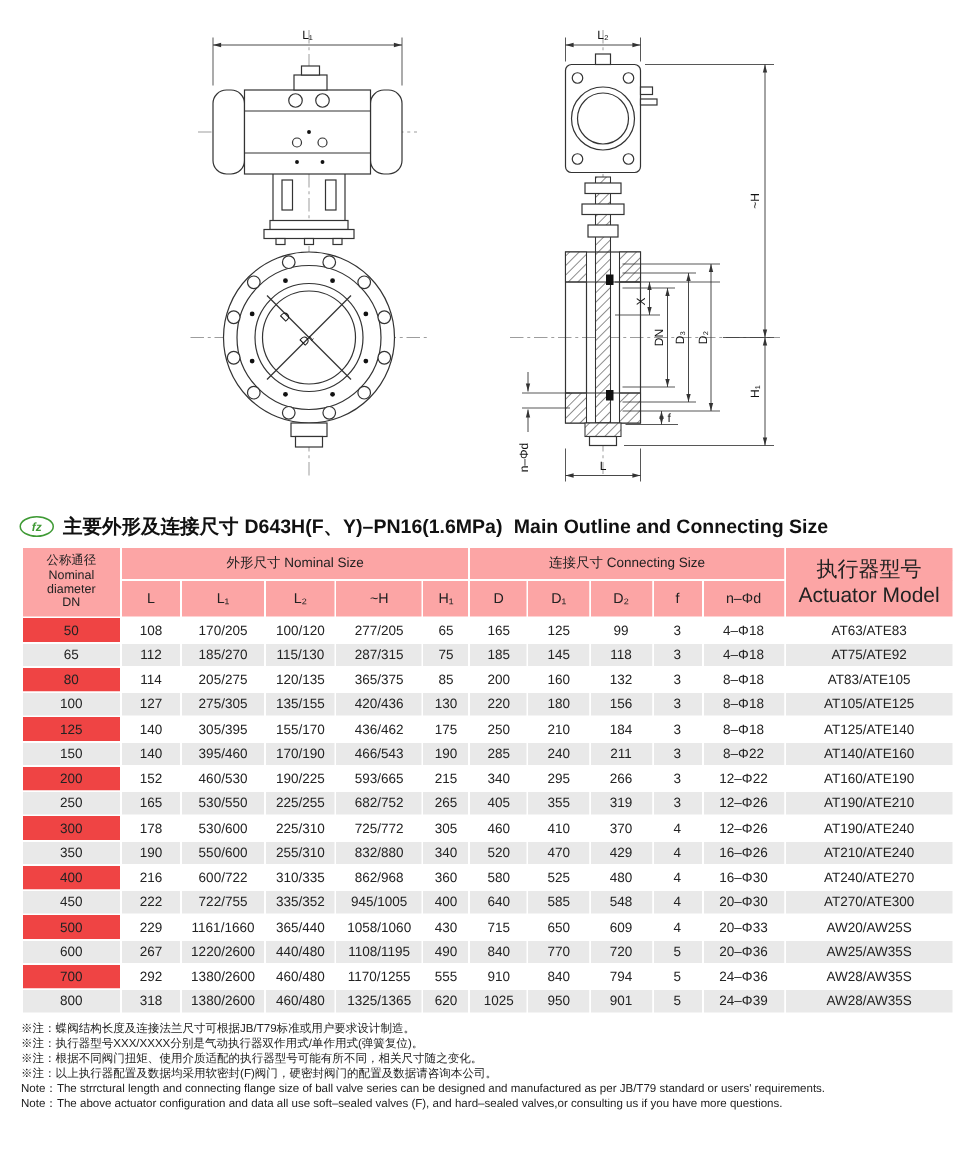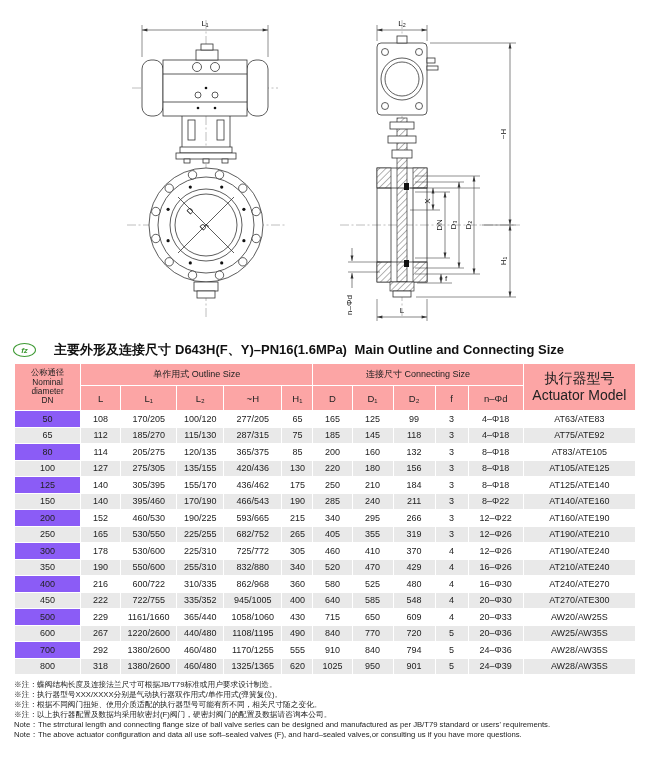--- a/index.html
+++ b/index.html
@@ -12,37 +12,37 @@
   .lnf{fill:#fff;stroke:#333;stroke-width:0.8}
   .cl{fill:none;stroke:#888;stroke-width:0.55;stroke-dasharray:9 2.5 2 2.5}
   .ext{fill:none;stroke:#333;stroke-width:0.55}
   .dim{fill:none;stroke:#333;stroke-width:0.6;marker-start:url(#ar);marker-end:url(#ar)}
   .dime{fill:none;stroke:#333;stroke-width:0.6;marker-end:url(#ar)}
   .hat{fill:url(#hp);stroke:#333;stroke-width:0.7}
   .blk{fill:#111;stroke:none}
   .dtx{font-size:8px;fill:#111}
 
   
-  .title-row{display:flex;align-items:center;gap:18px;margin:1px 0 4px 13px}
+  .title-row{display:flex;align-items:center;gap:6px;margin:1px 0 4px 13px}
   .logo{width:21px;height:12px;border:1.4px solid #3f9a35;border-radius:50%;display:flex;align-items:center;justify-content:center;
         font-size:8px;font-style:italic;font-weight:bold;color:#3f9a35;flex:0 0 auto}
   .title-text{font-size:13px;font-weight:bold;white-space:nowrap}
   .title-text span{margin-right:4px}
 
   
   table{border-collapse:collapse;table-layout:fixed;width:622px;margin:0 0 0 14px}
   th,td{border:1px solid #fff;padding:0;text-align:center;vertical-align:middle;overflow:hidden;white-space:nowrap}
   thead th{background:#fca5a5;font-weight:normal;font-size:9px;color:#222}
   .hdr-dn div{font-size:8.3px;line-height:1.12}
   .hdr-top th{height:21px}
   .hdr-sub th{height:24px;font-size:9.5px}
   .hdr-act div{font-size:14px;line-height:1.25}
   tbody td{font-size:9px;height:15.5px;color:#222}
   tbody tr:nth-child(even) td{background:#e9e9e9}
-  tbody td:first-child{background:#8b5cf6}
+  tbody td:first-child{background:#ef4444}
 
   
   .notes{margin:5px 0 0 14px;font-size:7.7px;line-height:1.3;color:#222}
   .note-line{white-space:nowrap}
 </style>
 </head>
 <body>
 
 <div class="page">
 
@@ -239,21 +239,21 @@
         <col style="width:112px">
     </colgroup>
     <thead>
       <tr class="hdr-top">
         <th rowspan="2" class="hdr-dn">
           <div>公称通径</div>
           <div>Nominal</div>
           <div>diameter</div>
           <div>DN</div>
         </th>
-        <th colspan="5">单作用式 Outline Size</th>
+        <th colspan="5">外形尺寸 Nominal Size</th>
         <th colspan="5">连接尺寸 Connecting Size</th>
         <th rowspan="2" class="hdr-act">
           <div>执行器型号</div>
           <div>Actuator Model</div>
         </th>
       </tr>
       <tr class="hdr-sub">
         <th>L</th>
         <th>L₁</th>
         <th>L₂</th>

